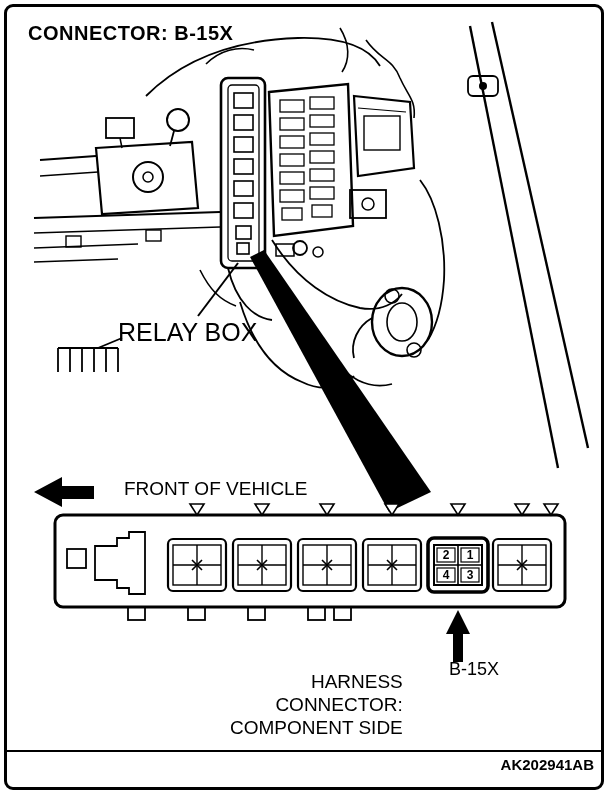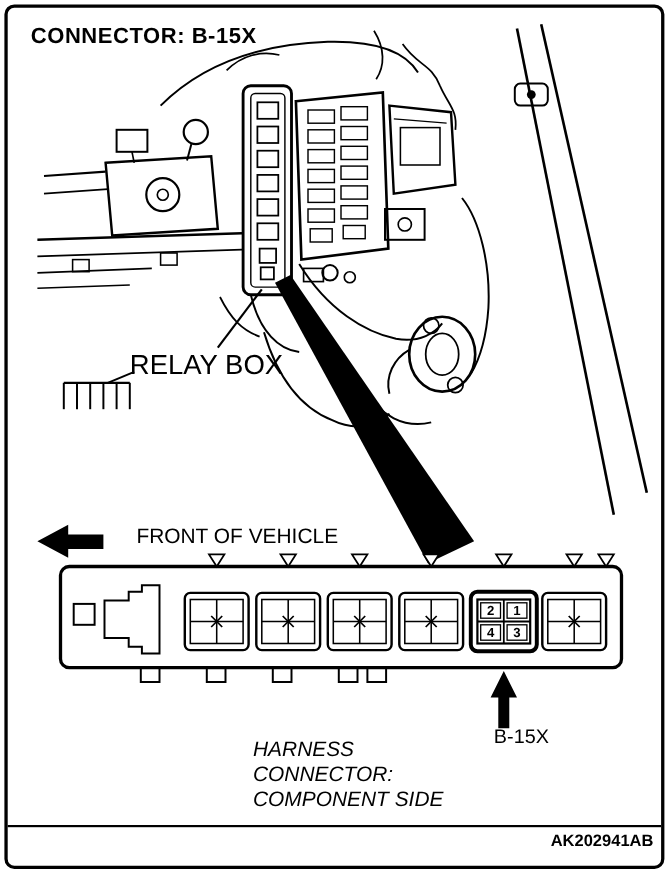--- a/index.html
+++ b/index.html
@@ -5,21 +5,21 @@
   html,body{margin:0;padding:0;}
   body{
     width:608px;height:794px;position:relative;background:#fff;
     font-family:"Liberation Sans",sans-serif;color:#000;overflow:hidden;
   }
   .page-border{
     position:absolute;left:4px;top:4px;right:4px;bottom:4px;
     border:3px solid #000;border-radius:9px;pointer-events:none;
   }
   .art{position:absolute;left:0;top:0;width:608px;height:794px;}
-  .lbl{position:absolute;white-space:nowrap;}
+  .lbl{position:absolute;white-space:nowrap;text-align:right;}
   .title{left:28px;top:22px;font-size:20px;font-weight:bold;letter-spacing:.5px;}
   .relay-box-label{left:118px;top:318px;font-size:25px;}
   .front-label{left:100px;top:478px;font-size:19px;margin-left:24px;}
   .b15x-label{left:417px;top:659px;width:82px;text-align:right;font-size:18px;}
   .harness-label{
     left:230px;top:670px;font-size:19px;line-height:23px;
     white-space:pre-line;
   }
   .bottom-rule{position:absolute;left:7px;right:7px;top:750px;border-top:2px solid #000;}
   .code{right:14px;top:756px;font-size:15px;font-weight:bold;}
@@ -215,21 +215,21 @@
   </svg>
 
   <div class="lbl title">CONNECTOR: B-15X</div>
 
   <div class="lbl relay-box-label">RELAY BOX</div>
 
   <div class="lbl front-label">FRONT OF VEHICLE</div>
 
   <div class="lbl b15x-label">B-15X</div>
 
-  <div class="harness-label lbl" style="white-space:pre-line;font-style:italic;">HARNESS
+  <div class="harness-label lbl" style="white-space:pre-line;">HARNESS
 CONNECTOR:
 COMPONENT SIDE</div>
 
   <div class="bottom-rule"></div>
 
   <div class="lbl code">AK202941AB</div>
 
   <div class="page-border"></div>
 </div>
 

